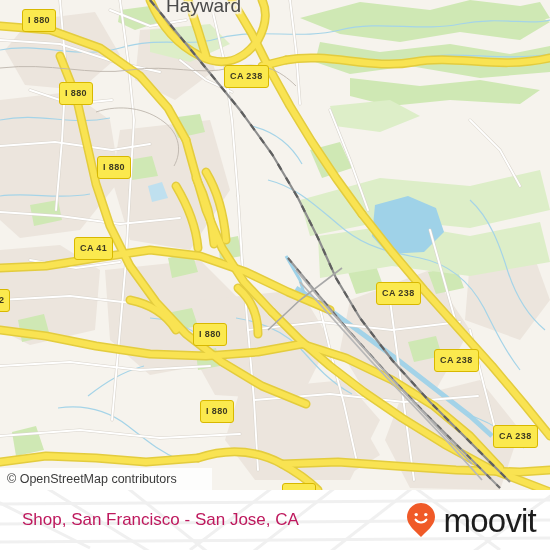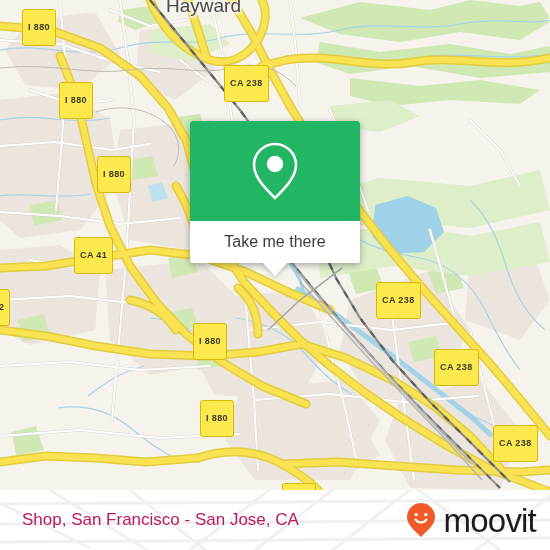--- a/index.html
+++ b/index.html
@@ -32,21 +32,21 @@
     position: absolute;
     background: #fbe94e;
     border: 1px solid #d8b800;
     border-radius: 3px;
     color: #3d3a22;
     font-size: 9px;
     font-weight: bold;
     letter-spacing: 0.4px;
     line-height: 13px;
     height: 13px;
-    padding: 11px 5px;
+    padding: 4px 5px;
     white-space: nowrap;
     font-family: "Liberation Sans", sans-serif;
     box-sizing: content-box;
   }
 
   
   .city-label {
     position: absolute;
     color: #4a4a4a;
     font-size: 19px;
@@ -393,33 +393,24 @@
     <div class="shield" style="left:-7px;  top:289px;">2</div>
     <div class="shield" style="left:193px; top:323px;">I 880</div>
     <div class="shield" style="left:376px; top:282px;">CA 238</div>
     <div class="shield" style="left:434px; top:349px;">CA 238</div>
     <div class="shield" style="left:493px; top:425px;">CA 238</div>
     <div class="shield" style="left:200px; top:400px;">I 880</div>
     <div class="shield" style="left:282px; top:483px;">I 880</div>
 
     <div class="city-label" style="left:166px; top:-5px;">Hayward</div>
 
-    <div id="info-card">
-      <div id="card-top">
-        <svg width="54" height="62" viewBox="0 0 54 62">
-          <path d="M27 4 C 15.4 4, 6 13.4, 6 25 C 6 38, 19 50, 27 58 C 35 50, 48 38, 48 25 C 48 13.4, 38.6 4, 27 4 Z" fill="none" stroke="#ffffff" stroke-width="2.6" stroke-linejoin="round"></path>
-          <circle cx="27" cy="24" r="8.2" fill="#ffffff"></circle>
-        </svg>
-      </div>
-      <div id="card-bottom">
-        <span id="card-label">Take me there</span>
-        <div id="card-tail"></div>
-      </div>
+
+    <div id="attribution">
+      <span>© OpenStreetMap contributors</span>
     </div>
-
   </div>
 
   <div id="footer">
     <svg id="footer-watermark" width="550" height="60" viewBox="0 0 550 60">
       <g stroke="#f0f0f0" stroke-width="3" fill="none">
         <path d="M-10 8 L90 58"></path>
         <path d="M40 -6 L150 62"></path>
         <path d="M120 -8 L210 64"></path>
         <path d="M190 60 L280 -8"></path>
         <path d="M250 64 L340 -6"></path>

